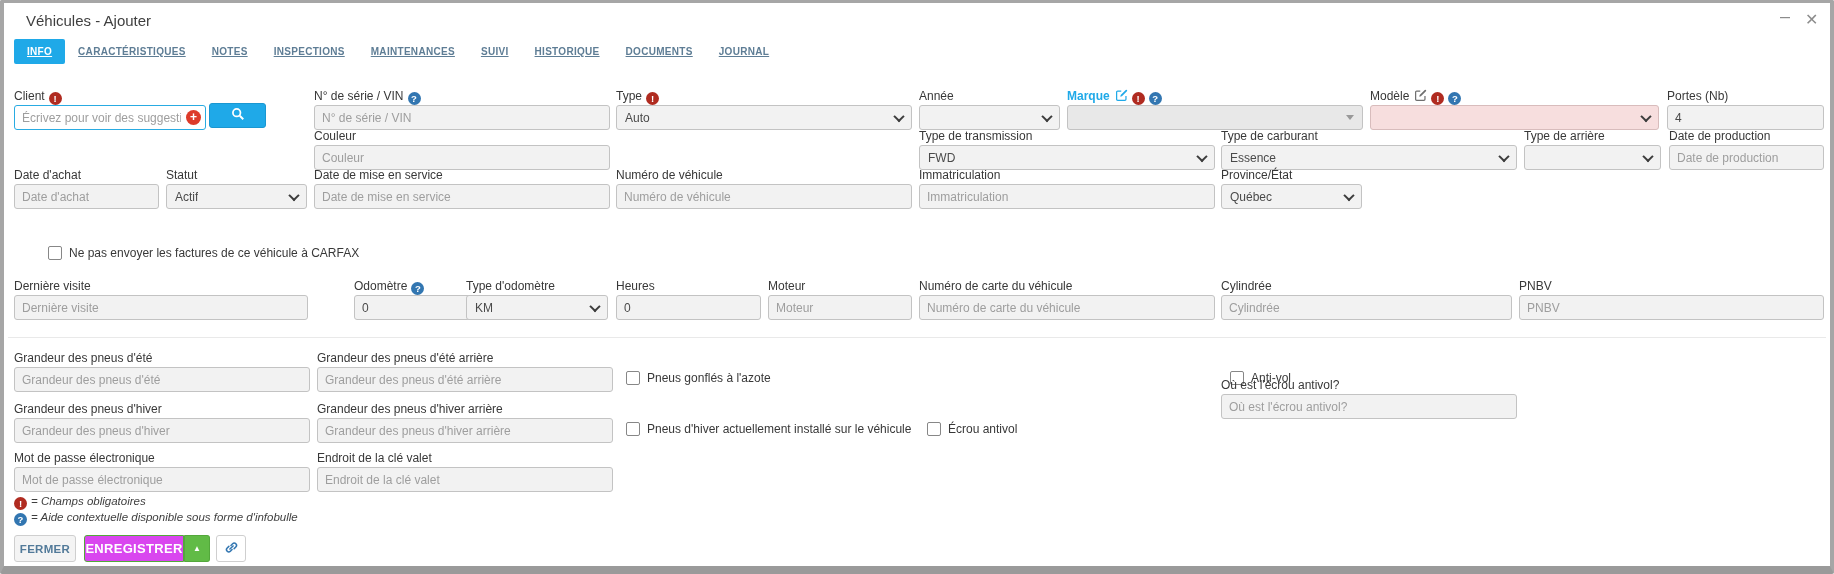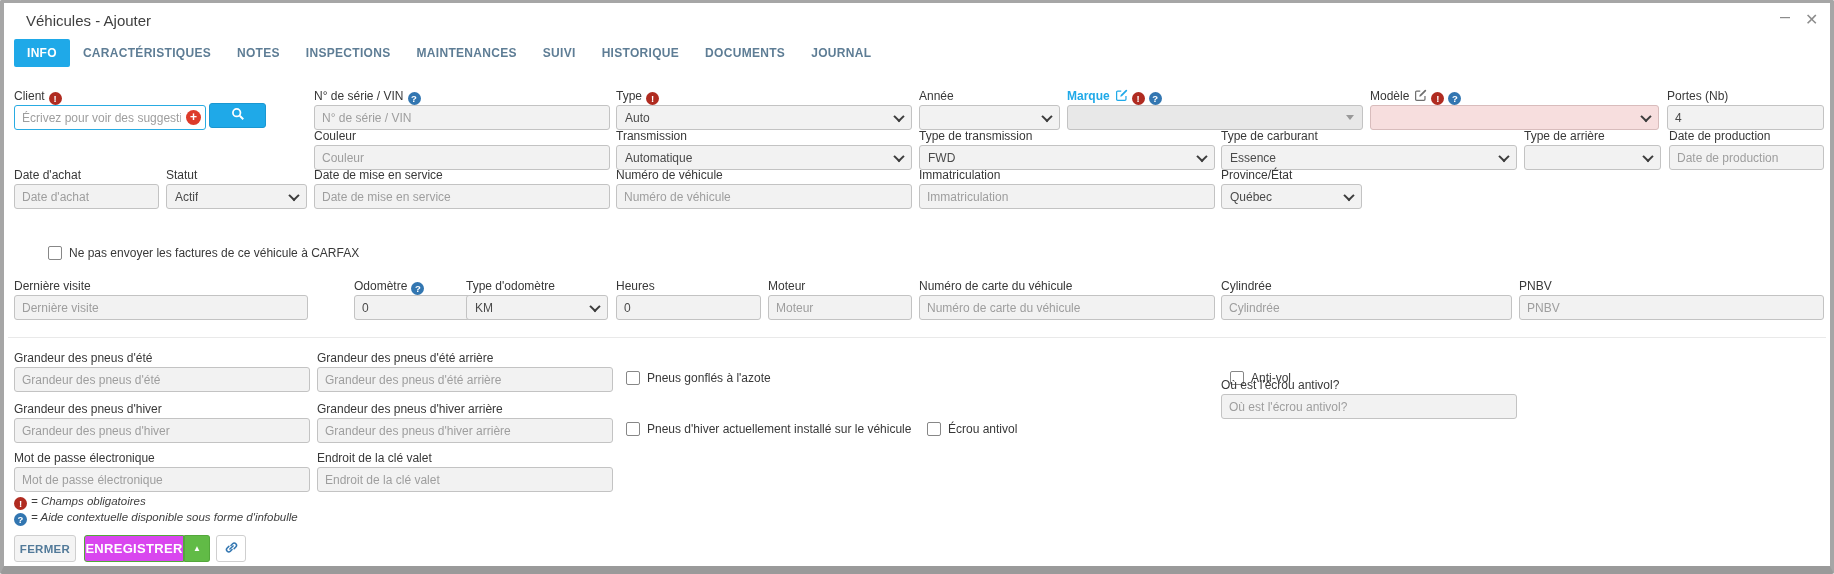--- a/index.html
+++ b/index.html
@@ -9,22 +9,22 @@
     border:3px solid #a6a6a6; border-right-width:4px; border-left-width:4px; border-bottom:8px solid #9a9a9a;
     border-radius:2px; overflow:hidden;
   }
   .titlebar-title { position:absolute; left:22px; top:9px; font-size:15px; color:#3f3f3f; }
   .win-ctl { position:absolute; top:7px; font-size:16px; color:#8c8c8c; cursor:pointer; line-height:20px; }
   .win-min { left:1776px; top:3px; font-size:18px; }
   .win-close { left:1801px; }
 
   .tabbar { position:absolute; left:10px; top:36px; display:flex; }
   .tab {
-    padding:7px 13px; font-size:12px; font-weight:700; letter-spacing:.3px;
-    color:#5e7d95; cursor:pointer; white-space:nowrap;
+    padding:7px 13px; font-size:10px; font-weight:700; letter-spacing:.3px;
+    color:#5e7d95; cursor:pointer; white-space:nowrap;text-decoration:underline;
   }
   .tab.active { background:#1fa9e8; color:#fff; border-radius:2px; }
 
   .fld { position:absolute; }
   .fld > label { display:block; font-size:12px; color:#383838; margin-bottom:3px; white-space:nowrap; height:13px; }
   .lbl-blue > label .lbl-txt { color:#1fa9e8; font-weight:700; }
   .inp {
     width:100%; height:25px; border:1px solid #c3c3c3; border-radius:3px;
     background:#f2f2f2; padding:0 7px; font-size:12px; color:#4a4a4a; font-family:inherit;
   }
@@ -167,27 +167,20 @@
 
   <div class="fld" style="left:1663px; top:86px; width:157px;">
     <label><span class="lbl-txt">Portes (Nb)</span></label>
     <input class="inp" value="4" style="">
   </div>
 
   <div class="fld" style="left:310px; top:126px; width:296px;">
     <label><span class="lbl-txt">Couleur</span></label>
     <input class="inp" placeholder="Couleur" style="">
   </div>
-  <div class="fld" style="left:612px; top:126px; width:296px;">
-    <label><span class="lbl-txt">Transmission</span></label>
-    <div class="select">
-        <span class="txt">Automatique</span>
-        <span class="chev"></span>
-      </div>
-  </div>
   <div class="fld" style="left:915px; top:126px; width:296px;">
     <label><span class="lbl-txt">Type de transmission</span></label>
     <div class="select">
         <span class="txt">FWD</span>
         <span class="chev"></span>
       </div>
   </div>
   <div class="fld" style="left:1217px; top:126px; width:296px;">
     <label><span class="lbl-txt">Type de carburant</span></label>
     <div class="select">

